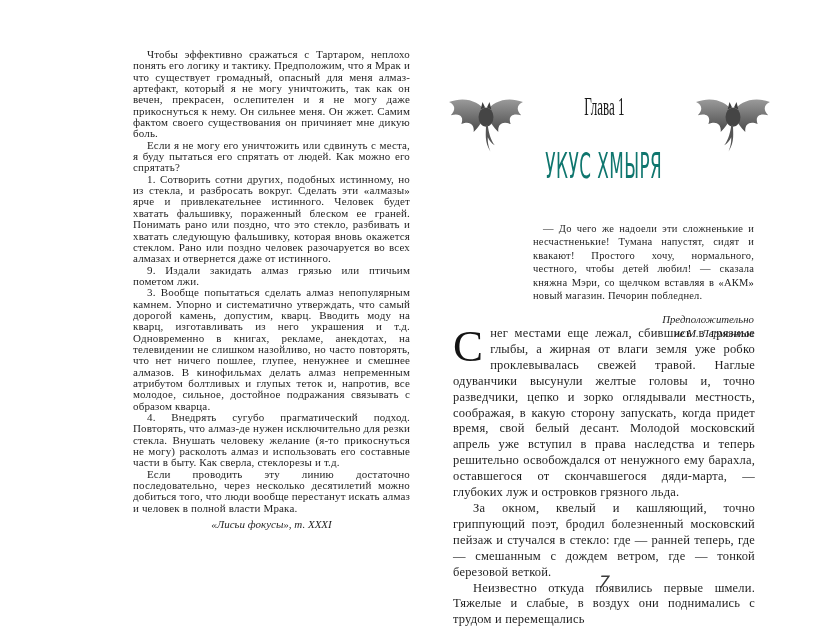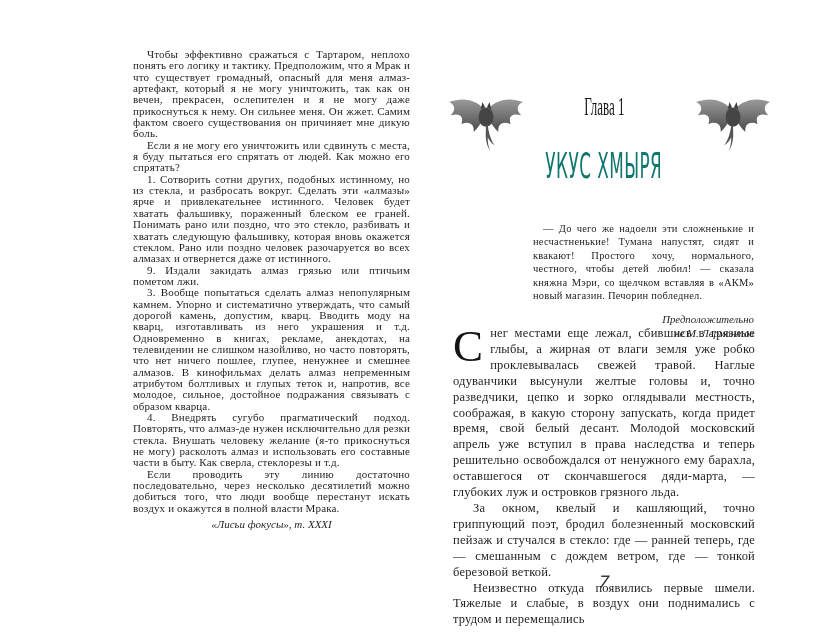--- a/index.html
+++ b/index.html
@@ -47,21 +47,21 @@
 <div class="spread">
 
   <div class="page-left">
     <div class="body">
         <p>Чтобы эффективно сражаться с Тартаром, неплохо понять его логику и тактику. Предположим, что я Мрак и что существует громадный, опасный для меня алмаз-артефакт, который я не могу уничтожить, так как он вечен, прекрасен, ослепителен и я не могу даже прикоснуться к нему. Он сильнее меня. Он жжет. Самим фактом своего существования он причиняет мне дикую боль.</p>
         <p>Если я не могу его уничтожить или сдвинуть с места, я буду пытаться его спрятать от людей. Как можно его спрятать?</p>
         <p>1. Сотворить сотни других, подобных истинному, но из стекла, и разбросать вокруг. Сделать эти «алмазы» ярче и привлекательнее истинного. Человек будет хватать фальшивку, пораженный блеском ее граней. Понимать рано или поздно, что это стекло, разбивать и хватать следующую фальшивку, которая вновь окажется стеклом. Рано или поздно человек разочаруется во всех алмазах и отвернется даже от истинного.</p>
         <p>9. Издали закидать алмаз грязью или птичьим пометом лжи.</p>
         <p>3. Вообще попытаться сделать алмаз непопулярным камнем. Упорно и систематично утверждать, что самый дорогой камень, допустим, кварц. Вводить моду на кварц, изготавливать из него украшения и т.д. Одновременно в книгах, рекламе, анекдотах, на телевидении не слишком назойливо, но часто повторять, что нет ничего пошлее, глупее, ненужнее и смешнее алмазов. В кинофильмах делать алмаз непременным атрибутом болтливых и глупых теток и, напротив, все молодое, сильное, достойное подражания связывать с образом кварца.</p>
         <p>4. Внедрять сугубо прагматический подход. Повторять, что алмаз-де нужен исключительно для резки стекла. Внушать человеку желание (я-то прикоснуться не могу) расколоть алмаз и использовать его составные части в быту. Как сверла, стеклорезы и т.д.</p>
-        <p>Если проводить эту линию достаточно последовательно, через несколько десятилетий можно добиться того, что люди вообще перестанут искать воздух и окажутся в полной власти Мрака.</p>
+        <p>Если проводить эту линию достаточно последовательно, через несколько десятилетий можно добиться того, что люди вообще перестанут искать алмаз и человек в полной власти Мрака.</p>
       </div>
     <div class="sig-left">«Лисьи фокусы», т. XXXI</div>
   </div>
 
   <span class="bat bat-left">
     <svg viewBox="0 0 100 70" aria-hidden="true">
       <defs>
         <linearGradient id="batg" x1="0" y1="0" x2="0" y2="1">
           <stop offset="0" stop-color="#9a9a9a"></stop>
           <stop offset="1" stop-color="#4a4a4a"></stop>

